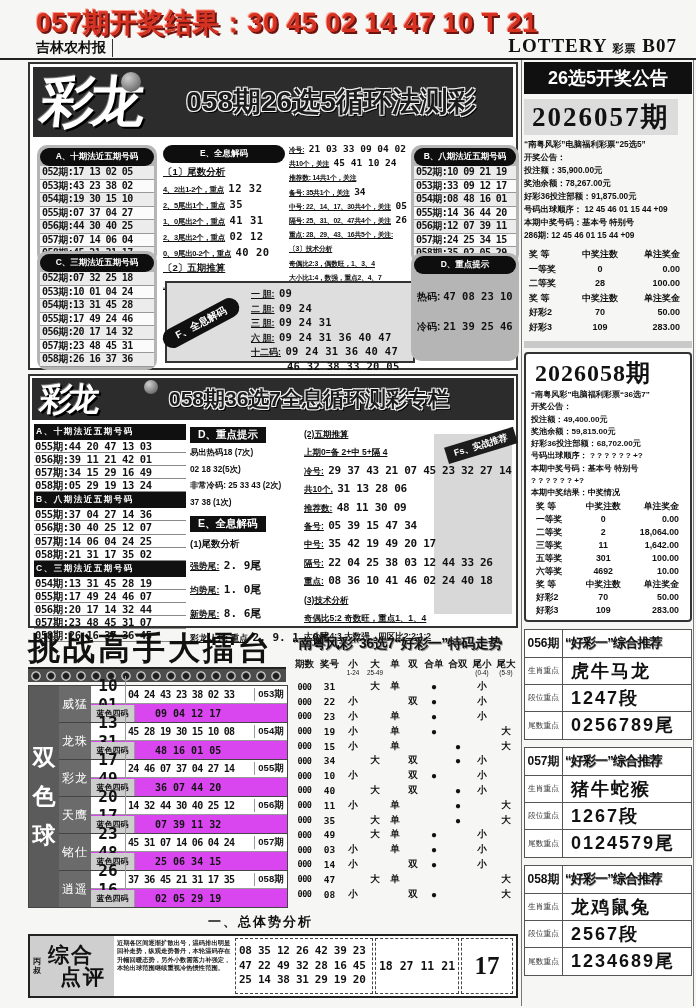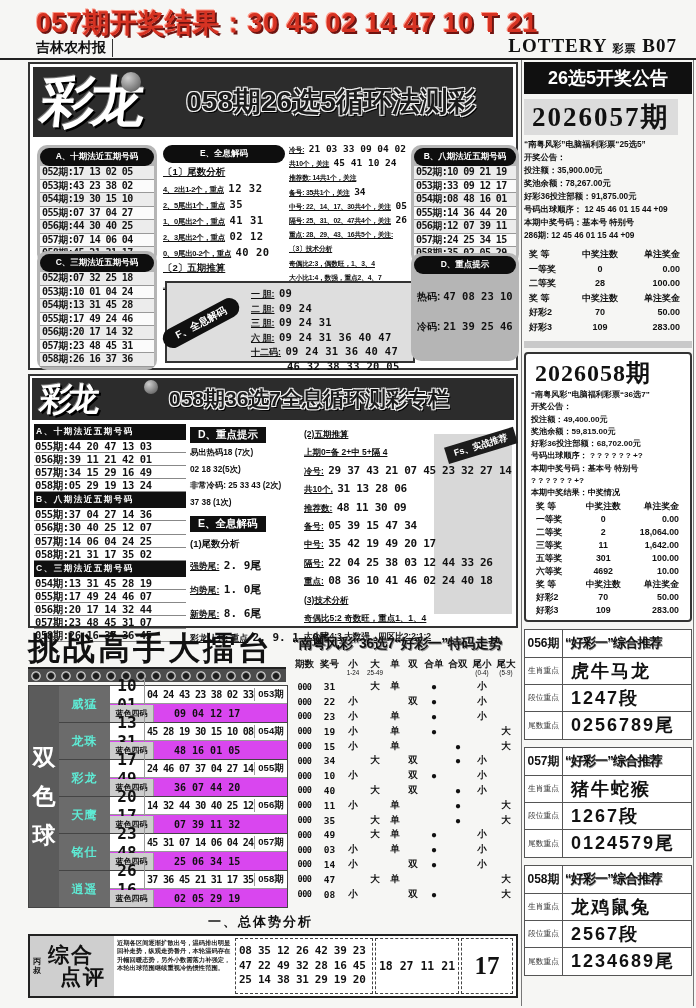--- a/index.html
+++ b/index.html
@@ -92,21 +92,21 @@
         letter-spacing:3px;white-space:nowrap;line-height:36px}
   .chain{width:258px;height:15px;background-color:#4c4c4c;border-top:2px solid #222;margin:1px 0 3px;
         background-image:radial-gradient(circle 4px at 8px 7px,#1d1d1d 2.6px,#d9d9d9 4.2px,rgba(0,0,0,0) 5.2px);
         background-size:15px 15px}
   .arena-table{display:flex;border:1px solid #444;width:260px;background:#fff}
   .arena-side{width:30px;background:#5b5b5b;color:#fff;font-size:23px;font-weight:bold;text-align:center;
         line-height:1.7;display:flex;align-items:center;justify-content:center;word-break:break-all;padding:4px 2px}
   .arena-rows{flex:1}
   .pgroup{display:flex;border-bottom:1px solid #444}
   .pgroup:last-child{border-bottom:none}
-  .pname{width:51px;background:#6b6b6b;color:#5eead4;font-size:12px;font-weight:bold;
+  .pname{width:32px;background:#6b6b6b;color:#ffffff;font-size:12px;font-weight:normal;
         display:flex;align-items:center;justify-content:center;letter-spacing:1px}
   .pcols{flex:1}
   .pr1{display:flex;height:18px;align-items:center;border-bottom:1px solid #999}
   .pred{width:35px;font-family:"DejaVu Sans Mono","Liberation Mono",monospace;font-size:16px;font-weight:bold;
         border-right:1px solid #999;text-align:center}
   .pnums{flex:1;font-family:"DejaVu Sans Mono","Liberation Mono",monospace;font-size:10px;font-weight:bold;
         padding-left:2px;letter-spacing:-0.7px;white-space:nowrap}
   .pper{width:33px;font-size:9.5px;font-weight:bold;border-left:1px solid #999;text-align:center}
   .pr2{display:flex;height:18px;align-items:center;background:#d946ef}
   .pbl{width:44px;font-size:8px;font-weight:bold;border-right:1px solid #999;text-align:center;background:#cdcdcd;line-height:17px}

